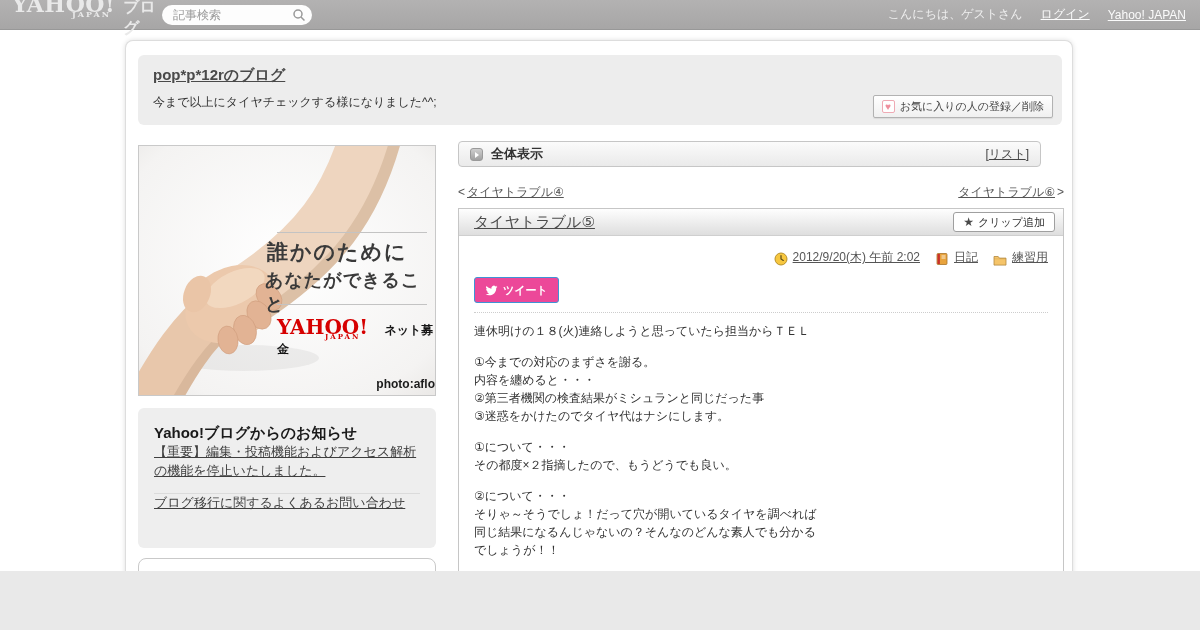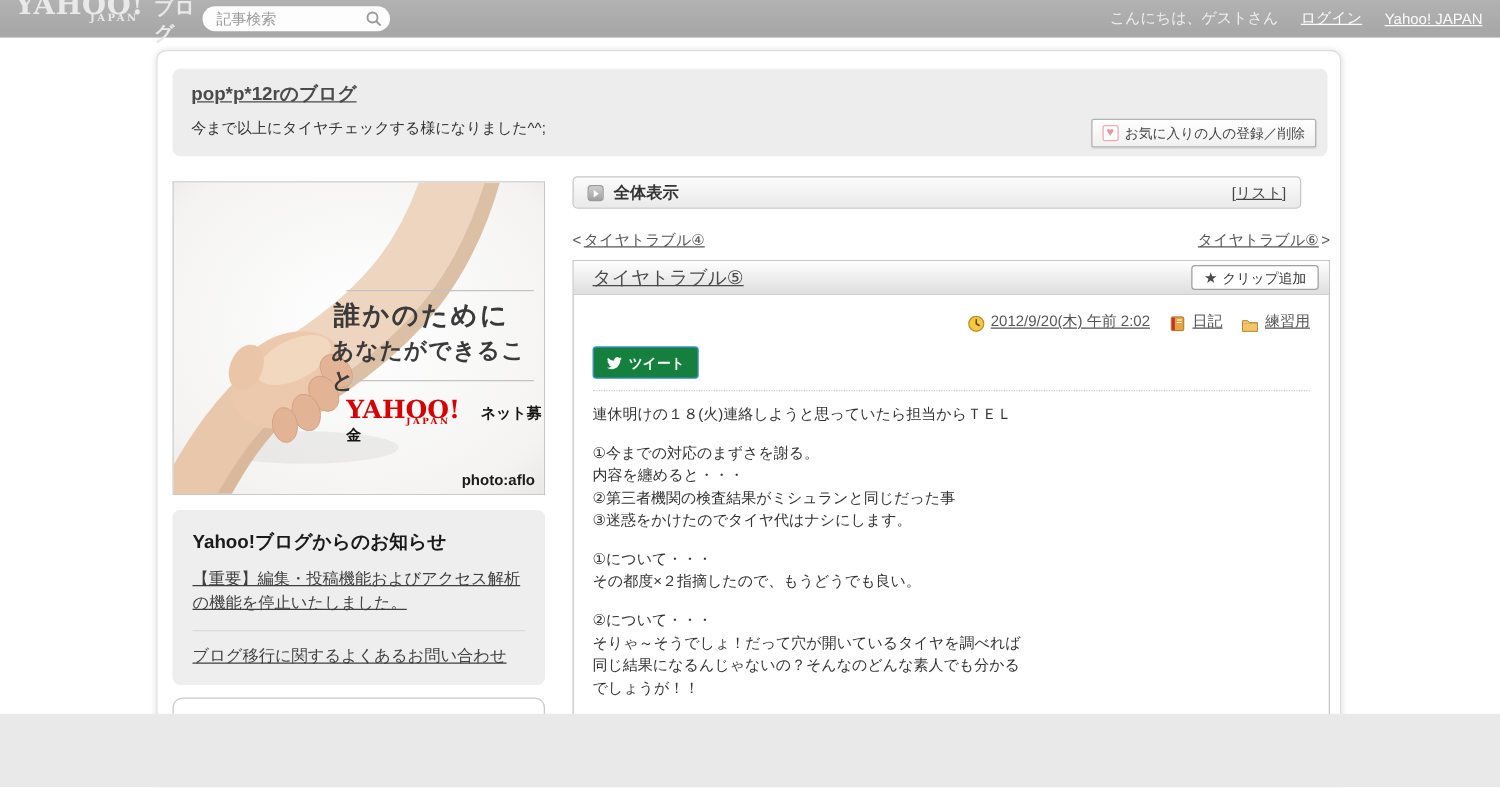--- a/index.html
+++ b/index.html
@@ -48,26 +48,26 @@
   .d1 { top:86px; } .d2 { top:158px; }
   .ad-line { position:absolute; font-family:"DejaVu Serif","Liberation Serif",serif;
     font-weight:bold; color:#3a3a3a; }
   .ad-line1 { left:128px; top:92px; font-size:21px; letter-spacing:2px; }
   .ad-line2 { left:126px; top:122px; font-size:18px; letter-spacing:1px; }
   .ad-logo-row { position:absolute; left:138px; top:169px; }
   .ad-yahoo { font-family:"DejaVu Serif",serif; font-weight:bold; font-size:20px; color:#d60000; }
   .ad-japan { position:absolute; left:48px; top:17px; font-family:"DejaVu Serif",serif;
     font-weight:bold; font-size:7px; letter-spacing:2px; color:#d60000; }
   .ad-suffix { margin-left:12px; font-size:12px; font-weight:bold; color:#151515; }
-  .ad-credit { position:absolute; right:7px; bottom:4px; font-size:12px; font-weight:bold; color:#1b1b1b; }
+  .ad-credit { position:absolute; right:0; bottom:4px; font-size:12px; font-weight:bold; color:#1b1b1b; }
 
   .noticebox { margin-top:12px; width:298px; height:140px; background:#eee; border-radius:6px;
     padding:16px 16px 0; }
   .notice-heading { font-size:15px; font-weight:bold; color:#1a1a1a; }
-  .notice-link { display:block; margin-top:11px; font-size:13px; line-height:1.45; color:#3f3f3f;
+  .notice-link { display:block; font-size:13px; line-height:1.45; color:#3f3f3f;
     text-decoration:underline; cursor:pointer; }
   .notice-link.first { padding-bottom:12px; border-bottom:1px solid #dbdbdb; }
   .stubbox { margin-top:10px; width:298px; height:70px; background:#fff; border:1px solid #c9c9c9;
     border-radius:8px 8px 0 0; }
 
   
   .maincol { position:absolute; left:332px; top:100px; width:606px; }
   .viewbar { width:583px; height:26px; border:1px solid #c6c6c6; border-radius:4px;
     background:linear-gradient(#fbfbfb,#eaeaea); display:flex; align-items:center; padding:0 11px; gap:8px; }
   .viewicon { position:relative; width:13px; height:13px; border-radius:3px;
@@ -89,21 +89,21 @@
   .clipbtn { margin-left:auto; display:flex; align-items:center; gap:4px; background:#fff;
     border:1px solid #9f9f9f; border-radius:3px; padding:0 9px; height:20px; font-size:11px;
     color:#333; cursor:pointer; font-family:inherit; }
   .star { font-size:12px; color:#4a4a4a; line-height:1; }
   .articlebody { padding:13px 15px 0; }
   .metarow { display:flex; justify-content:flex-end; align-items:center; font-size:12px; color:#555; }
   .metaitem { display:flex; align-items:flex-end; gap:5px; }
   .metaitem + .metaitem { margin-left:15px; }
   .metalink { color:#555; text-decoration:underline; cursor:pointer; }
   .tweetrow { margin-top:11px; }
-  .tweetbtn { display:inline-flex; align-items:center; gap:5px; background:#15803d;
+  .tweetbtn { display:inline-flex; align-items:center; gap:5px; background:#ec4899;
     border:1px solid #3e93d6; border-radius:3px; color:#fff; font-size:11px; font-weight:bold;
     padding:12px 10px; height:20px; cursor:pointer; font-family:inherit; }
   .dotted { border-top:1px dotted #cdcdcd; margin-top:9px; }
   .lines { margin-top:9px; font-size:12px; color:#333; }
   .article-line { min-height:13px; line-height:18px; }
 
   .foldband { position:absolute; left:0; top:571px; width:1200px; height:59px; background:#e9e9e9; z-index:40; }
 </style>
 </head>
 <body>

